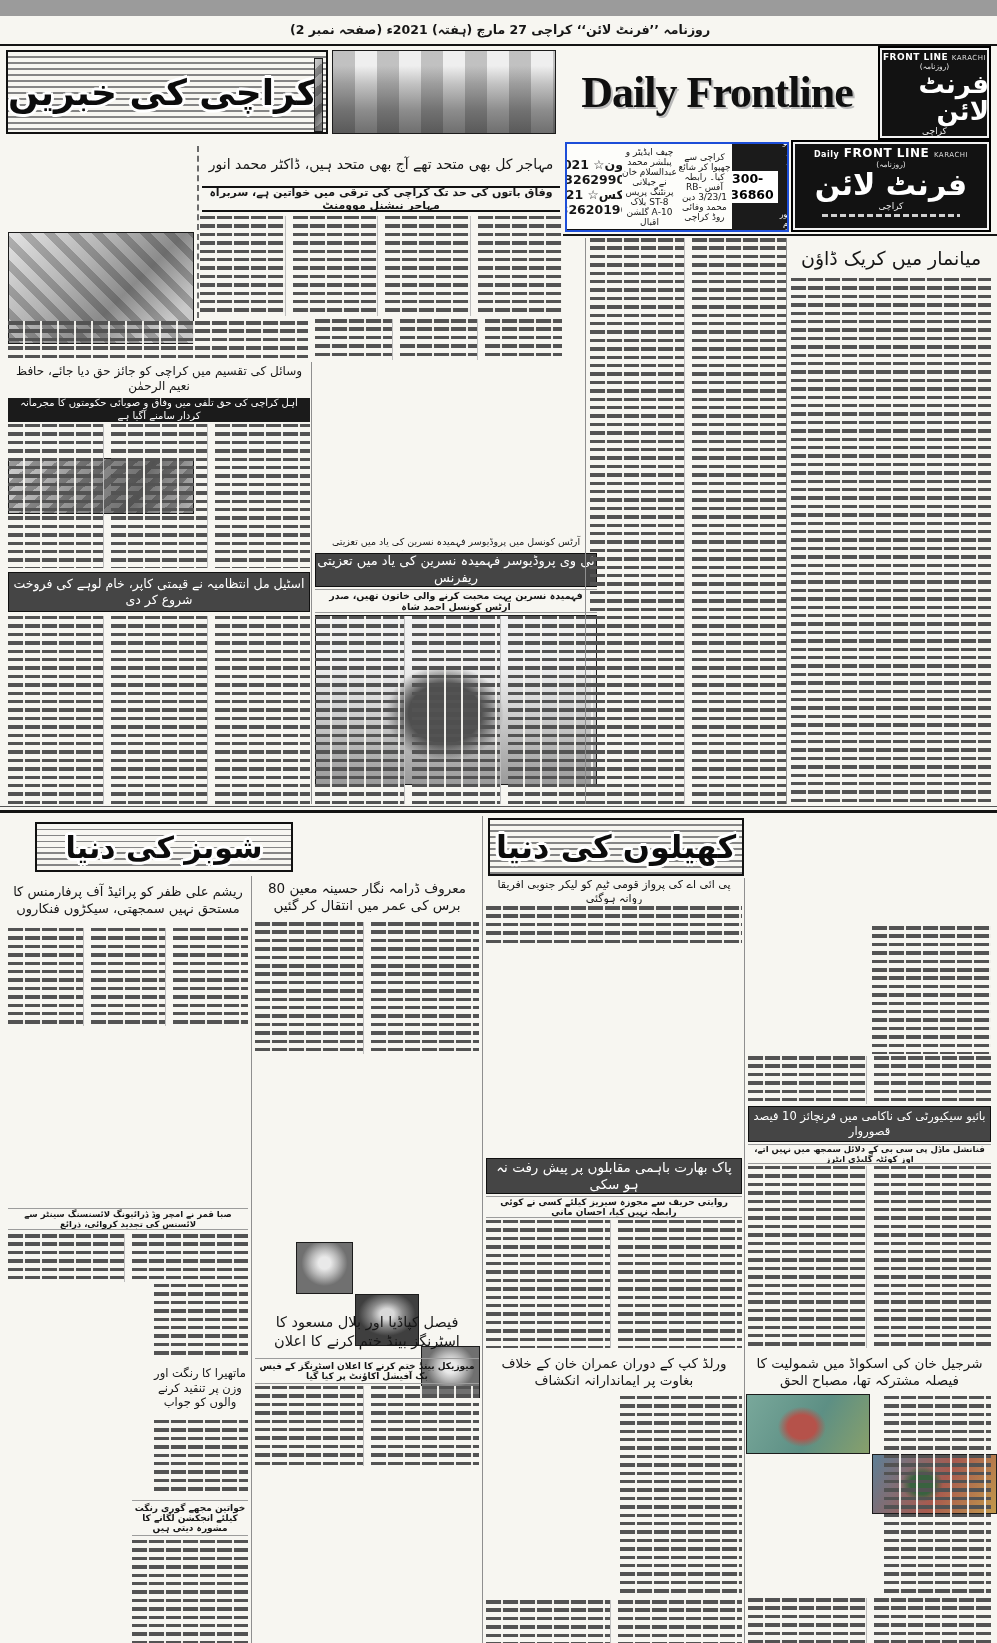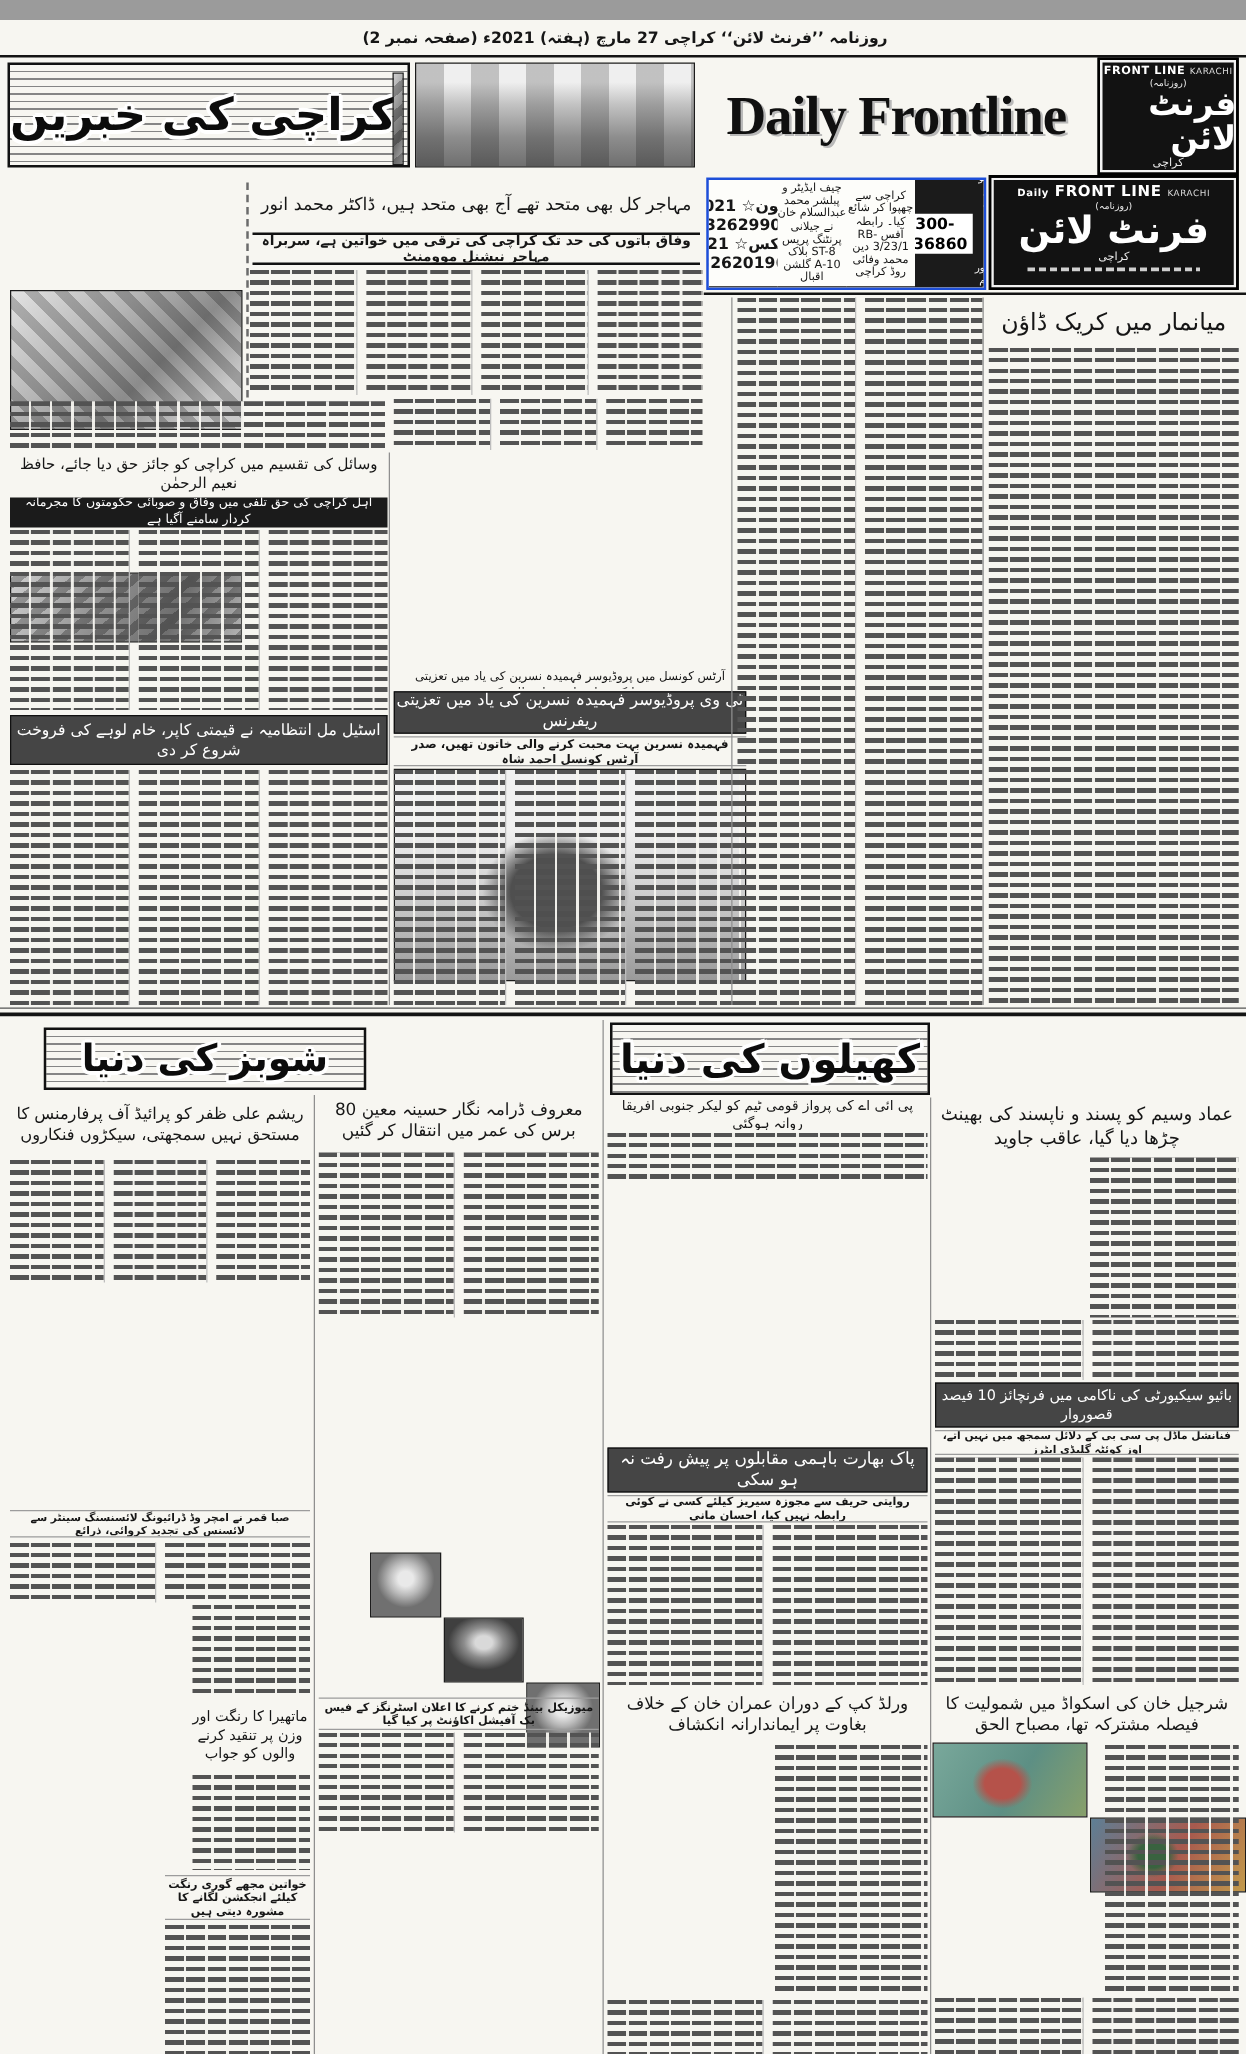--- a/index.html
+++ b/index.html
@@ -222,20 +222,21 @@
   <div class="abs cols" style="left:132px;top:1524px;width:116px;height:119px">
       <div class="greek"></div>
     </div>
 
   <div class="abs hl rtl" style="left:255px;top:858px;width:224px;height:46px;font-size:13.5px">معروف ڈرامہ نگار حسینہ معین 80 برس کی عمر میں انتقال کر گئیں</div>
   <div class="abs cols" style="left:255px;top:906px;width:224px;height:132px">
       <div class="greek"></div>
       <div class="greek"></div>
     </div>
 
+  <div class="abs hl rtl" style="left:255px;top:1292px;width:224px;height:48px;font-size:14.5px">فیصل کپاڈیا اور بلال مسعود کا اسٹرنگز بینڈ ختم کرنے کا اعلان</div>
   <div class="abs subline rtl" style="left:255px;top:1342px;width:224px;height:26px;font-size:9px">میوزیکل بینڈ ختم کرنے کا اعلان اسٹرنگز کے فیس بک آفیشل اکاؤنٹ پر کیا گیا</div>
   <div class="abs cols" style="left:255px;top:1370px;width:224px;height:80px">
       <div class="greek"></div>
       <div class="greek"></div>
     </div>
 
   <div class="abs hl rtl" style="left:486px;top:864px;width:256px;height:24px;font-size:11px">پی آئی اے کی پرواز قومی ٹیم کو لیکر جنوبی افریقا روانہ ہوگئی</div>
   <div class="abs cols" style="left:486px;top:890px;width:256px;height:40px">
       <div class="greek"></div>
     </div>
@@ -249,21 +250,20 @@
   <div class="abs hl rtl" style="left:486px;top:1334px;width:256px;height:44px;font-size:13.5px">ورلڈ کپ کے دوران عمران خان کے خلاف بغاوت پر ایماندارانہ انکشاف</div>
 
   <div class="abs cols" style="left:620px;top:1380px;width:122px;height:200px">
       <div class="greek"></div>
     </div>
   <div class="abs cols" style="left:486px;top:1584px;width:256px;height:59px">
       <div class="greek"></div>
       <div class="greek"></div>
     </div>
 
-  <div class="abs hl rtl" style="left:748px;top:864px;width:243px;height:44px;font-size:14.5px">عماد وسیم کو پسند و ناپسند کی بھینٹ چڑھا دیا گیا، عاقب جاوید</div>
 
   <div class="abs cols" style="left:872px;top:910px;width:119px;height:128px">
       <div class="greek"></div>
     </div>
   <div class="abs cols" style="left:748px;top:1040px;width:243px;height:48px">
       <div class="greek"></div>
       <div class="greek"></div>
     </div>
   <div class="abs hl revg rtl" style="left:748px;top:1090px;width:243px;height:36px;font-size:11.5px">بائیو سیکیورٹی کی ناکامی میں فرنچائز 10 فیصد قصوروار</div>
   <div class="abs subline rtl" style="left:748px;top:1128px;width:243px;height:20px;font-size:8.5px">فنانشل ماڈل پی سی بی کے دلائل سمجھ میں نہیں آتے، اوز کوئٹہ گلیڈی ایٹرز</div>

